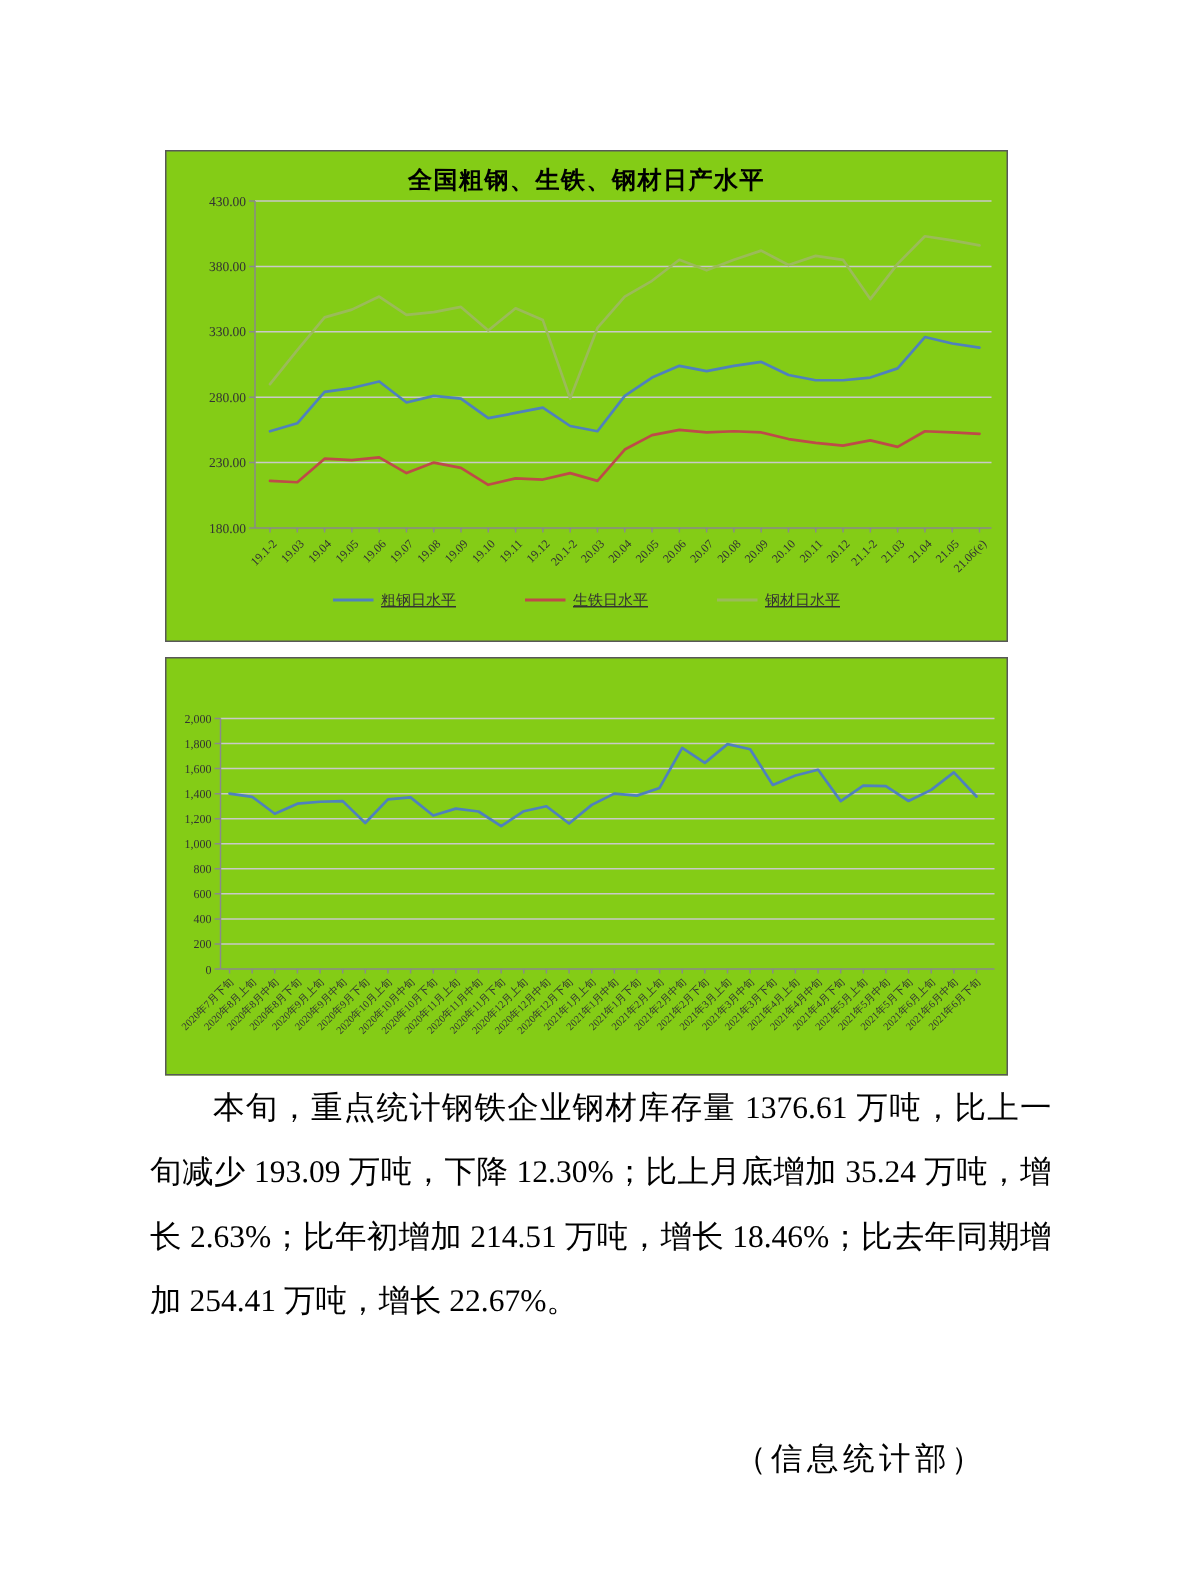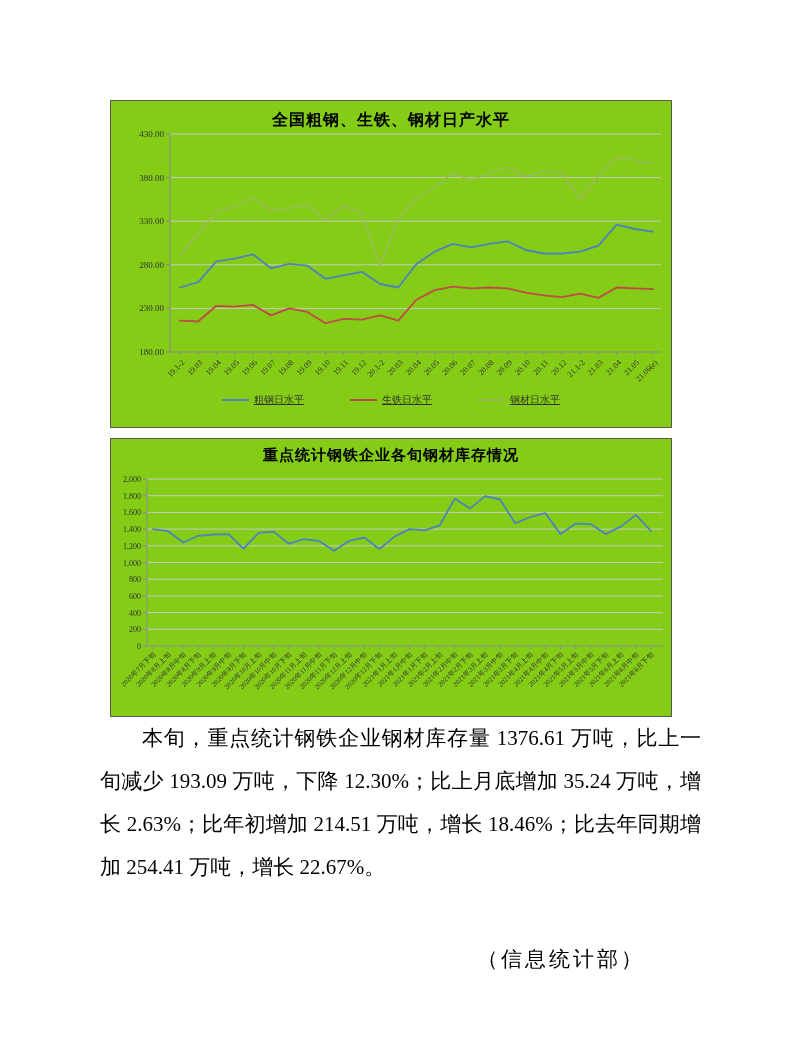--- a/index.html
+++ b/index.html
@@ -26,21 +26,21 @@
     font-size:10px;color:#333;text-decoration:underline;
   }
   .legend-item{display:flex;align-items:center;gap:5px;}
   .legend-swatch{display:inline-block;width:27px;height:2px;}
   #body-paragraph{
     position:absolute;left:100px;top:717px;width:601px;margin:0;
     font-size:21px;line-height:43px;text-align:justify;text-indent:42px;
     color:#000;
   }
   #dept-signature{
-    position:absolute;left:100px;top:945px;width:600px;margin:0;
+    position:absolute;left:100px;top:945px;width:600px;margin:13px;
     text-align:right;padding-right:55px;box-sizing:border-box;
     font-size:21px;letter-spacing:3px;color:#000;
   }
 </style>
 </head>
 <body>
 
 <div class="chart-box" id="chart1-box">
   <div class="chart-title" id="chart1-title">全国粗钢、生铁、钢材日产水平</div>
   <svg class="plot-svg" id="chart1-svg" width="560" height="326">
@@ -139,21 +139,20 @@
         <span>生铁日水平</span>
       </span>
       <span class="legend-item">
         <span class="legend-swatch" style="background: rgb(155, 187, 89);"></span>
         <span>钢材日水平</span>
       </span>
     </div>
 </div>
 
 <div class="chart-box" id="chart2-box">
-  <div class="chart-title" id="chart2-title">重点统计钢铁企业各旬钢材库存情况</div>
   <svg class="plot-svg" id="chart2-svg" width="560" height="277">
       <g>
         <line x1="36" y1="190.3" x2="552" y2="190.3" stroke="#c9c9c9" stroke-width="1"></line>
         <line x1="36" y1="173.6" x2="552" y2="173.6" stroke="#c9c9c9" stroke-width="1"></line>
         <line x1="36" y1="156.9" x2="552" y2="156.9" stroke="#c9c9c9" stroke-width="1"></line>
         <line x1="36" y1="140.2" x2="552" y2="140.2" stroke="#c9c9c9" stroke-width="1"></line>
         <line x1="36" y1="123.5" x2="552" y2="123.5" stroke="#c9c9c9" stroke-width="1"></line>
         <line x1="36" y1="106.8" x2="552" y2="106.8" stroke="#c9c9c9" stroke-width="1"></line>
         <line x1="36" y1="90.10000000000001" x2="552" y2="90.10000000000001" stroke="#c9c9c9" stroke-width="1"></line>
         <line x1="36" y1="73.4" x2="552" y2="73.4" stroke="#c9c9c9" stroke-width="1"></line>

